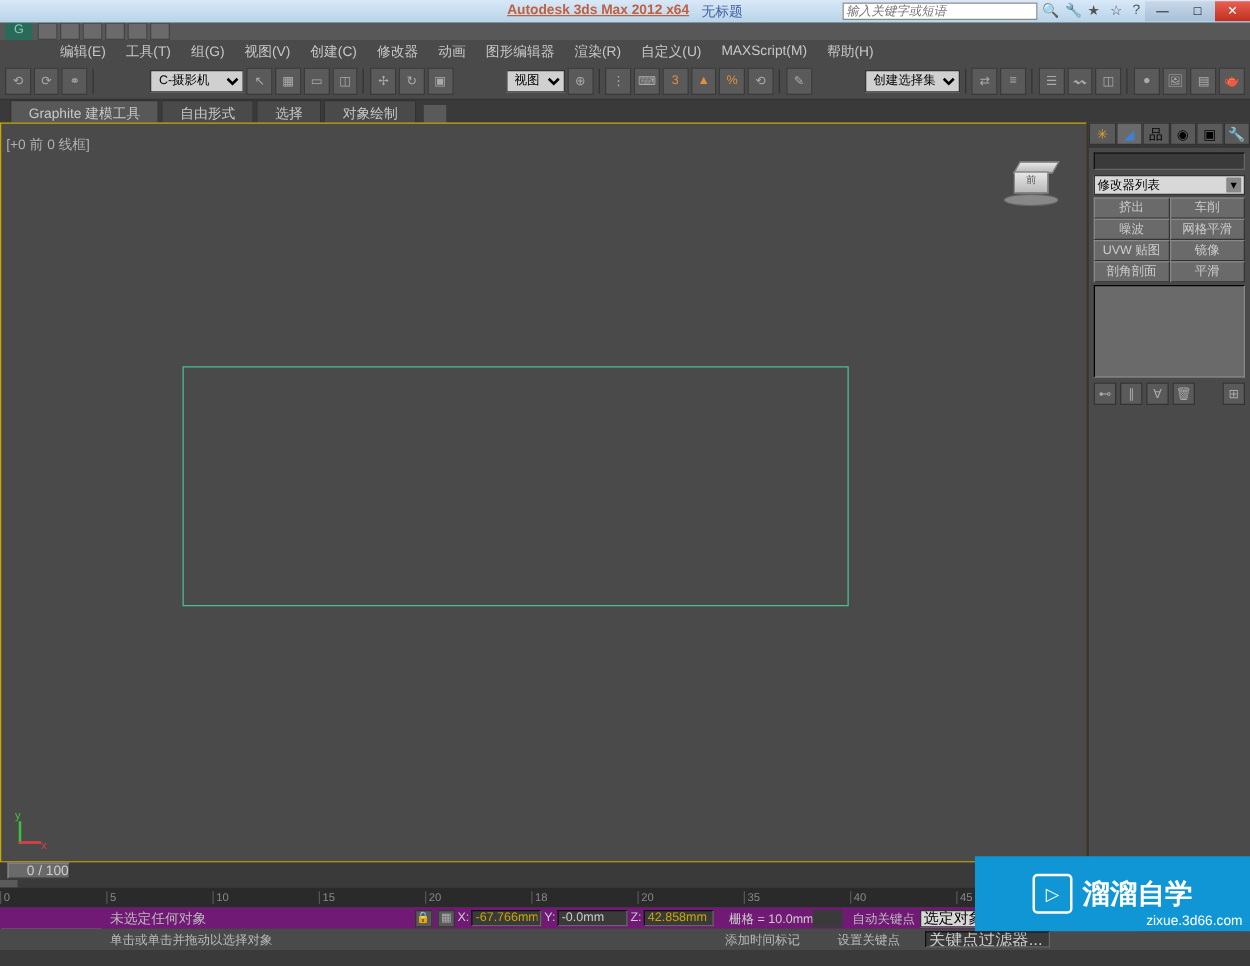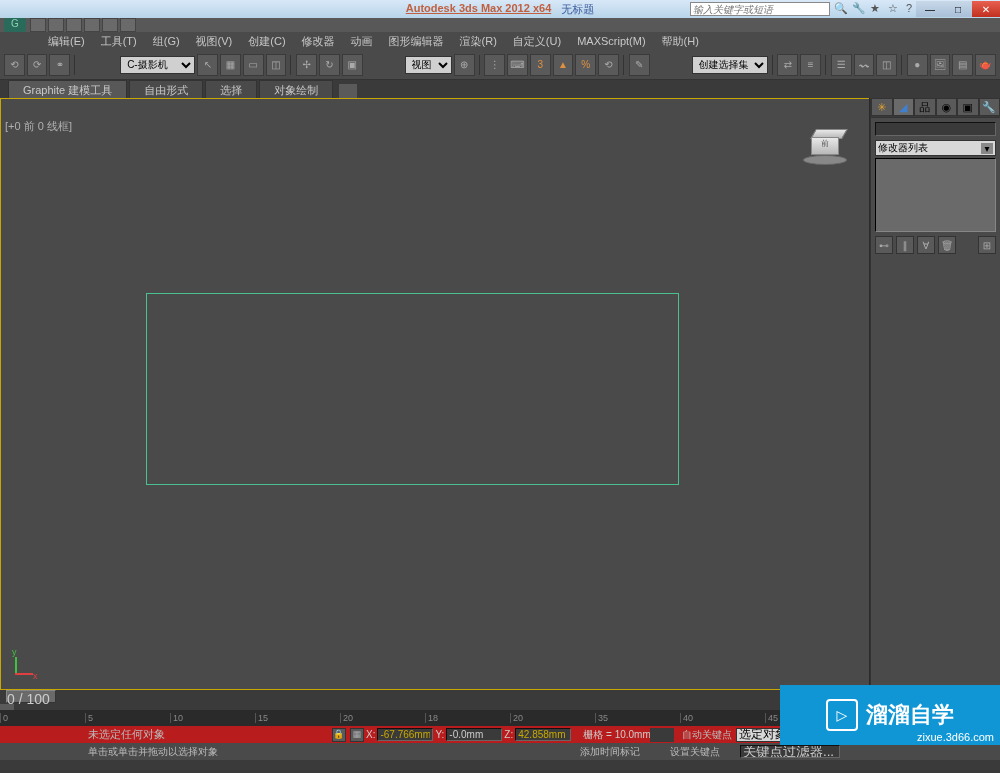--- a/index.html
+++ b/index.html
@@ -3,21 +3,21 @@
   <meta charset="utf-8">
   <style>
     * { margin: 0; padding: 0; box-sizing: border-box; font-family: "Microsoft YaHei", Arial, sans-serif; }
     body { width: 1000px; height: 773px; background: #4a4a4a; overflow: hidden; position: relative; }
     
     
     .title-bar { height: 18px; background: linear-gradient(to bottom, #d8e8f8, #b8d4e8); display: flex; align-items: center; font-size: 11px; color: #333; position: relative; }
     .title-bar .title-center { position: absolute; left: 50%; transform: translateX(-50%); display: flex; gap: 10px; }
     .title-bar .title-app { color: #c06040; font-weight: bold; text-decoration: underline; }
     .title-bar .title-doc { color: #4060a0; }
-    .title-bar .search-box { position: absolute; right: 170px; background: #fff; border: 1px solid #888; width: 140px; height: 14px; font-size: 10px; font-style: italic; color: #888; padding: 0 2px; }
+    .title-bar .search-box { position: absolute; right: 170px; background: #fff; border: 1px solid #888; width: 156px; height: 14px; font-size: 10px; font-style: italic; color: #888; padding: 0 2px; }
     .title-bar .right-icons { position: absolute; right: 80px; display: flex; gap: 4px; }
     .title-bar .right-icons span { width: 14px; height: 14px; color: #555; font-size: 11px; }
     .title-bar .window-controls { position: absolute; right: 0; display: flex; }
     .title-bar .window-controls button { width: 28px; height: 16px; border: none; font-size: 10px; cursor: pointer; }
     .btn-min { background: linear-gradient(#c8d8e8,#a8c0d8); }
     .btn-max { background: linear-gradient(#c8d8e8,#a8c0d8); }
     .btn-close { background: linear-gradient(#e86050,#c03020); color: #fff; }
     
     
     .qat { height: 14px; display: flex; align-items: center; background: #585858; padding-left: 4px; }
@@ -39,21 +39,21 @@
     
     .ribbon-tabs { height: 20px; background: #3a3a3a; display: flex; align-items: flex-end; padding-left: 8px; font-size: 11px; }
     .ribbon-tabs .rtab { padding: 2px 14px; background: #4a4a4a; color: #c8c8c8; border: 1px solid #333; border-bottom: none; margin-right: 2px; cursor: pointer; }
     .ribbon-tabs .rtab.active { background: #585858; }
     .ribbon-tabs .rtab-icon { width: 18px; height: 16px; background: #5a5a5a; margin-left: 4px; }
     
     .ribbon-sub { height: 18px; background: #585858; display: flex; align-items: center; font-size: 11px; color: #bbb; padding-left: 6px; }
     
     
     .viewport-container { position: absolute; top: 98px; left: 0; right: 130px; bottom: 83px; background: #4a4a4a; border: 1px solid #c8a800; }
-    .vp-label { position: absolute; top: 20px; left: 4px; font-size: 11px; color: #b0b0b0; text-align: right; }
+    .vp-label { position: absolute; top: 9px; left: 4px; font-size: 11px; color: #b0b0b0; text-align: right; }
     .vp-cube { position: absolute; top: 30px; right: 20px; width: 40px; height: 32px; }
     .vp-cube .cube-face { position: absolute; background: linear-gradient(#e8e8e8,#b8b8b8); border: 1px solid #888; }
     .vp-cube .cube-top { width: 32px; height: 10px; top: 0; left: 4px; transform: skewX(-30deg); }
     .vp-cube .cube-front { width: 28px; height: 18px; top: 8px; left: 2px; font-size: 8px; text-align: center; color: #555; }
     .vp-cube .cube-ring { position: absolute; bottom: -4px; left: -6px; width: 44px; height: 10px; border: 1px solid #666; border-radius: 50%; background: #888; }
     
     .vp-rect { position: absolute; top: 194px; left: 145px; width: 533px; height: 192px; border: 1px solid #4ac090; }
     
     .vp-gizmo { position: absolute; bottom: 10px; left: 10px; width: 30px; height: 30px; }
     .vp-gizmo .axis-y { position: absolute; bottom: 4px; left: 4px; width: 2px; height: 18px; background: #40c040; }
@@ -70,27 +70,27 @@
     .cmd-dropdown { margin: 2px 4px; height: 16px; background: #d8d8d8; border: 1px solid #333; font-size: 10px; display: flex; align-items: center; justify-content: space-between; padding: 0 2px; color: #000; }
     .cmd-dropdown .dd-arrow { width: 12px; text-align: center; background: #888; color: #000; }
     .cmd-btn-grid { display: grid; grid-template-columns: 1fr 1fr; gap: 0; margin: 2px 4px; }
     .cmd-btn-grid .cbtn { height: 17px; background: #6a6a6a; border: 1px outset #888; font-size: 10px; color: #ccc; text-align: center; line-height: 15px; cursor: pointer; }
     .cmd-stack-box { margin: 2px 4px; height: 74px; background: #6a6a6a; border: 1px inset #333; }
     .cmd-stack-tools { margin: 4px 4px; display: flex; gap: 3px; align-items: center; }
     .cmd-stack-tools .st-btn { width: 18px; height: 18px; background: #5a5a5a; border: 1px solid #333; font-size: 10px; color: #aaa; display: flex; align-items: center; justify-content: center; }
     
     
     .timeline-bar { position: absolute; bottom: 63px; left: 0; right: 130px; height: 20px; background: #3a3a3a; }
-    .timeline-bar .tl-slider { position: absolute; top: 0; left: 6px; width: 50px; height: 13px; background: #6a6a6a; border: 1px outset #888; font-size: 14px; color: #ccc; text-align: left; }
+    .timeline-bar .tl-slider { position: absolute; top: 0; left: 6px; width: 50px; height: 13px; background: #6a6a6a; border: 1px outset #888; font-size: 11px; color: #ccc; text-align: right; }
     .timeline-bar .tl-btn-left { position: absolute; top: 14px; left: 0; width: 14px; height: 10px; background: #5a5a5a; }
     
     .ruler-bar { position: absolute; bottom: 47px; left: 0; right: 130px; height: 16px; background: #2a2a2a; display: flex; align-items: center; font-size: 9px; color: #888; overflow: hidden; }
     .ruler-bar .tick { flex: 0 0 85px; text-align: left; padding-left: 2px; border-left: 1px solid #555; }
     
-    .status-top { position: absolute; bottom: 30px; left: 0; right: 0; height: 17px; background: #b91c1c; display: flex; align-items: center; font-size: 10px; color: #bbb; }
+    .status-top { position: absolute; bottom: 30px; left: 0; right: 0; height: 17px; background: #701a75; display: flex; align-items: center; font-size: 10px; color: #bbb; }
     .status-bottom { position: absolute; bottom: 13px; left: 0; right: 0; height: 17px; background: #4a4a4a; display: flex; align-items: center; font-size: 10px; color: #bbb; }
     
     .status-left-box { width: 82px; height: 32px; position: absolute; bottom: 14px; left: 0; background: #3a3a3a; border: 1px solid #222; display: flex; flex-direction: column; }
     .status-left-box .slb-top { flex: 1; background: #e0c0c0; }
     .status-left-box .slb-bot { flex: 1; background: #fff; font-size: 10px; color: #c02020; padding-left: 4px; display: flex; align-items: center; }
     
     .status-msg1 { position: absolute; left: 88px; font-size: 11px; }
     .coord-box { display: flex; align-items: center; gap: 2px; }
     .coord-box .cb-lbl { color: #ccc; }
     .coord-box .cb-val { background: #3a3a3a; border: 1px inset #666; width: 56px; height: 13px; font-size: 10px; color: #c8a800; padding: 0 2px; }
@@ -244,20 +244,30 @@
     <div class="ctab">品</div>
     <div class="ctab">◉</div>
     <div class="ctab">▣</div>
     <div class="ctab">🔧</div>
   </div>
   <div class="cmd-name-field"></div>
   <div class="cmd-dropdown">
     <span>修改器列表</span>
     <span class="dd-arrow">▾</span>
   </div>
+  <div class="cmd-btn-grid">
+    <div class="cbtn">挤出</div>
+    <div class="cbtn">车削</div>
+    <div class="cbtn">噪波</div>
+    <div class="cbtn">网格平滑</div>
+    <div class="cbtn">UVW 贴图</div>
+    <div class="cbtn">镜像</div>
+    <div class="cbtn">剖角剖面</div>
+    <div class="cbtn">平滑</div>
+  </div>
   <div class="cmd-stack-box"></div>
   <div class="cmd-stack-tools">
     <div class="st-btn">⊷</div>
     <div class="st-btn">∥</div>
     <div class="st-btn">∀</div>
     <div class="st-btn">🗑</div>
     <div style="flex:1"></div>
     <div class="st-btn">⊞</div>
   </div>
 </div>

